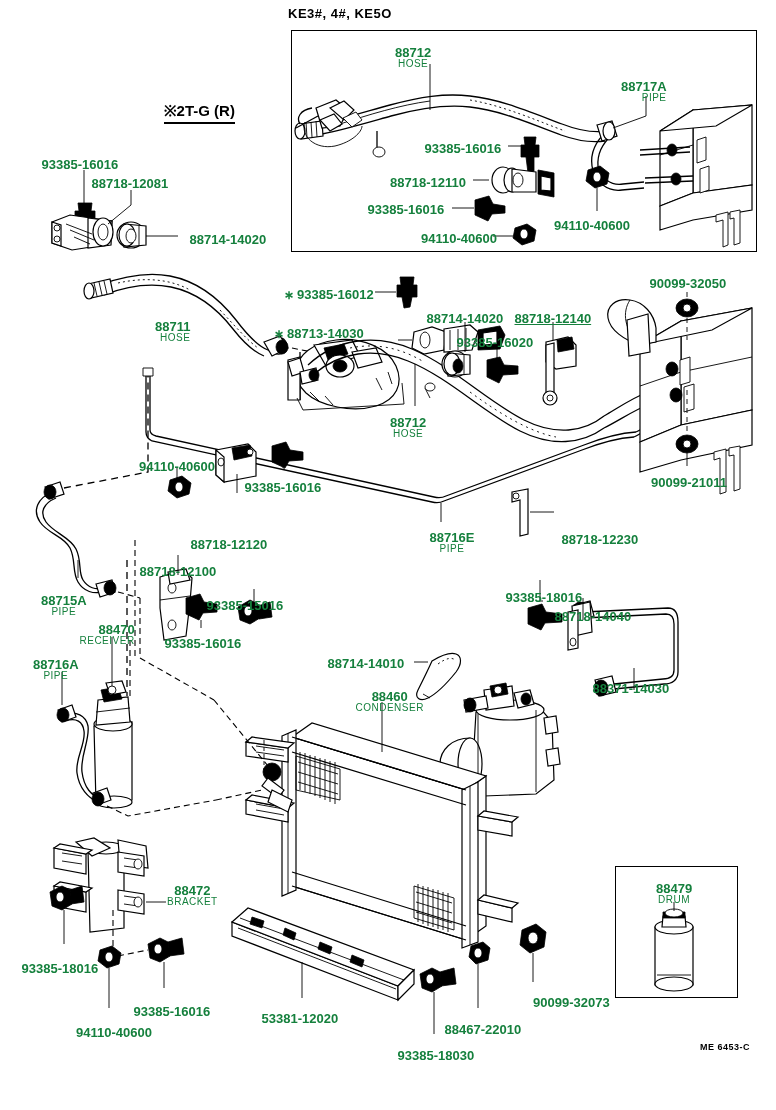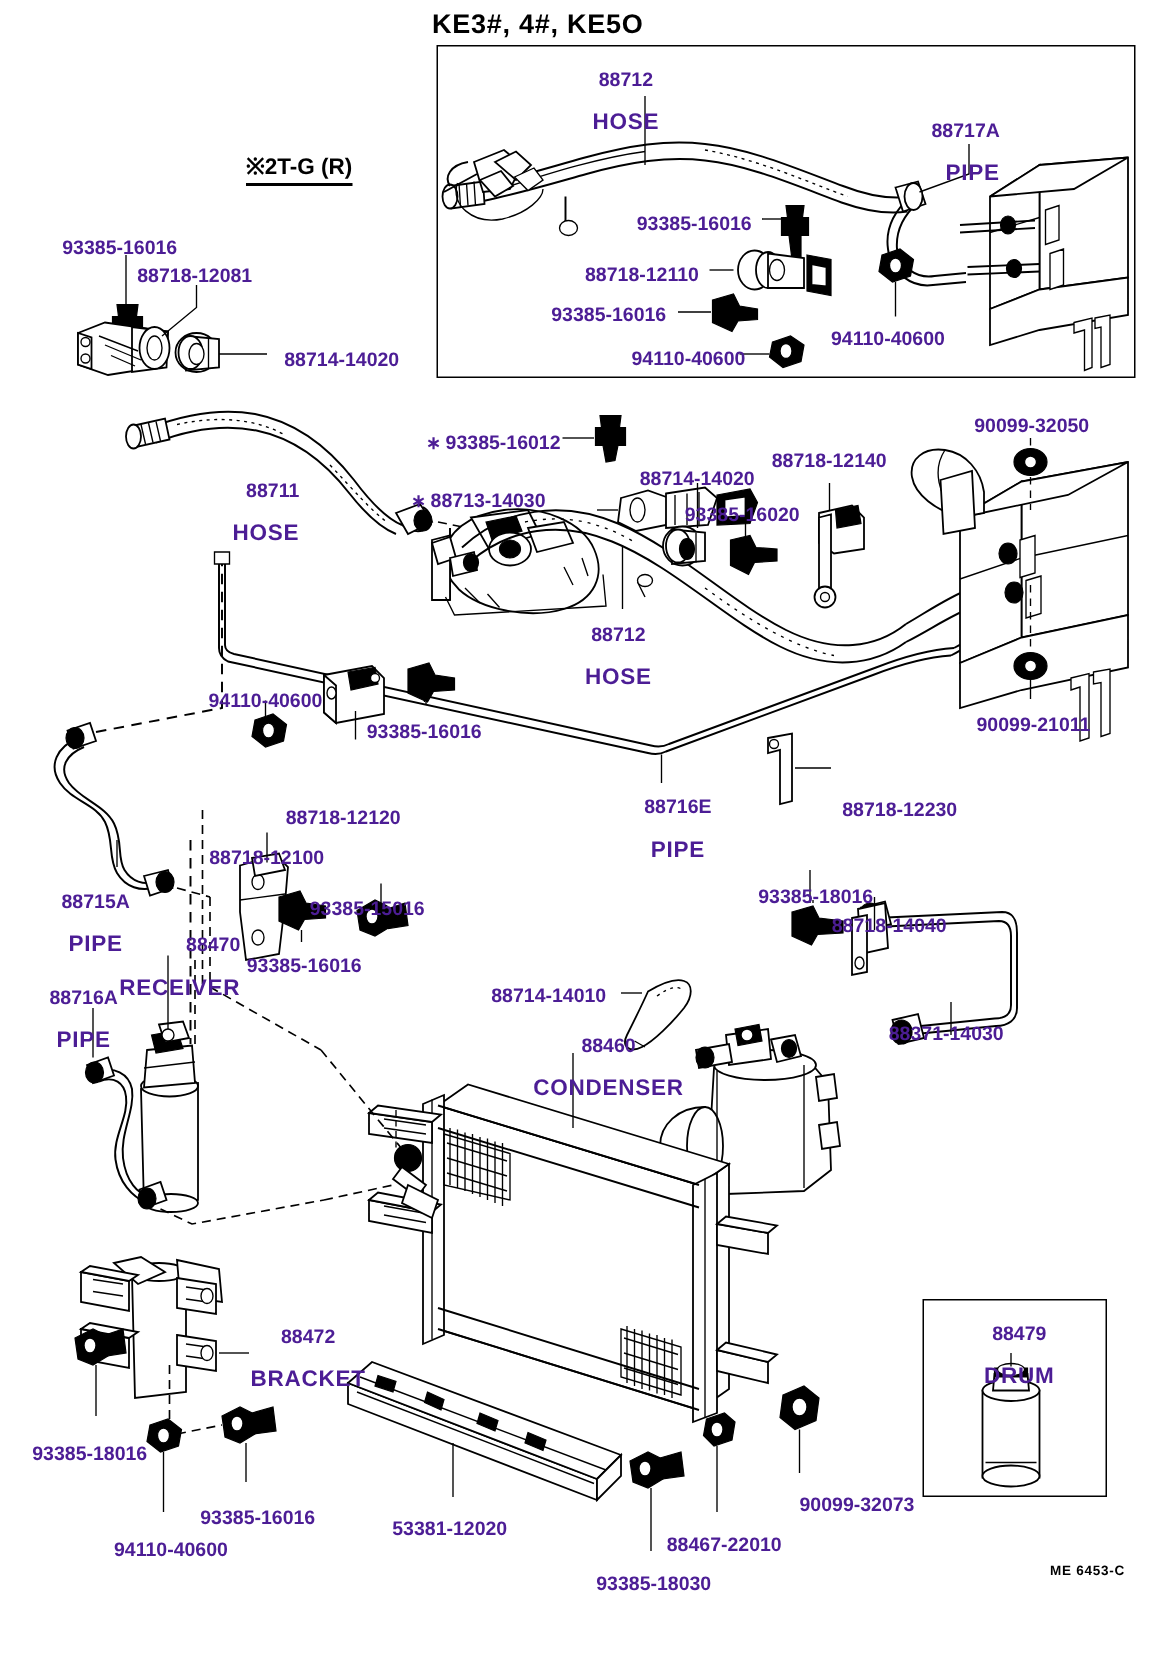--- a/index.html
+++ b/index.html
@@ -13,49 +13,49 @@
     height: 1110px;
     background: #ffffff;
     font-family: "Liberation Sans", sans-serif;
     overflow: hidden;
   }
   .lbl {
     position: absolute;
     font-family: "Liberation Sans", sans-serif;
     font-size: 13px;
     font-weight: bold;
-    color: #4c1d95;
+    color: #15803d;
     white-space: nowrap;
     letter-spacing: 0px;
     line-height: 1.0;
   }
   .lbl .sub {
     display: block;
-    font-size: 15px;
-    font-weight: bold;
+    font-size: 10px;
+    font-weight: normal;
     letter-spacing: 0.5px;
-    margin-top: 15px;
+    margin-top: 0;
   }
   .lbl.center { text-align: center; }
   .lbl.star::before {
     content: "\2217";
     font-size: 12px;
     margin-right: 3px;
   }
   .variant {
     position: absolute;
     font-size: 15px;
     font-weight: bold;
     border-bottom: 2px solid #000;
     padding-bottom: 2px;
     white-space: nowrap;
   }
   .panel-title {
     position: absolute;
-    font-size: 18px;
+    font-size: 13px;
     font-weight: bold;
     letter-spacing: 0.5px;
     white-space: nowrap;
   }
   .panel-box {
     position: absolute;
     border: 1.6px solid #000;
     box-sizing: border-box;
     background: transparent;
   }
@@ -551,21 +551,21 @@
       <div class="lbl center" style="left: 421px; top: 232px;"><span>94110-40600</span></div>
       <div class="lbl center" style="left: 554px; top: 219px;"><span>94110-40600</span></div>
       <div class="lbl center" style="left: 41.5px; top: 158px;"><span>93385-16016</span></div>
       <div class="lbl center" style="left: 91.5px; top: 177px;"><span>88718-12081</span></div>
       <div class="lbl center" style="left: 189.5px; top: 233px;"><span>88714-14020</span></div>
       <div class="lbl center" style="left: 155px; top: 320px; text-align: right;"><span>88711</span><span class="sub">HOSE</span></div>
       <div class="lbl center star" style="left: 284px; top: 288px;"><span>93385-16012</span></div>
       <div class="lbl center star" style="left: 274px; top: 327px;"><span>88713-14030</span></div>
       <div class="lbl center" style="left: 426.5px; top: 312px;"><span>88714-14020</span></div>
       <div class="lbl center" style="left: 456.5px; top: 336px;"><span>93385-16020</span></div>
-      <div class="lbl center" style="left: 514.5px; top: 300px;"><span>88718-12140</span></div>
+      <div class="lbl center" style="left: 514.5px; top: 312px; text-decoration: underline;"><span>88718-12140</span></div>
       <div class="lbl center" style="left: 649.5px; top: 277px;"><span>90099-32050</span></div>
       <div class="lbl center" style="left: 390px; top: 416px;"><span>88712</span><span class="sub">HOSE</span></div>
       <div class="lbl center" style="left: 651px; top: 476px;"><span>90099-21011</span></div>
       <div class="lbl center" style="left: 139px; top: 460px;"><span>94110-40600</span></div>
       <div class="lbl center" style="left: 190.5px; top: 520px; margin-top: 18px;"><span>88718-12120</span></div>
       <div class="lbl center" style="left: 244.5px; top: 481px;"><span>93385-16016</span></div>
       <div class="lbl center" style="left: 139.5px; top: 565px;"><span>88718-12100</span></div>
       <div class="lbl center" style="left: 206.5px; top: 599px;"><span>93385-15016</span></div>
       <div class="lbl center" style="left: 164.5px; top: 637px;"><span>93385-16016</span></div>
       <div class="lbl center" style="left: 429.5px; top: 531px;"><span>88716E</span><span class="sub">PIPE</span></div>

